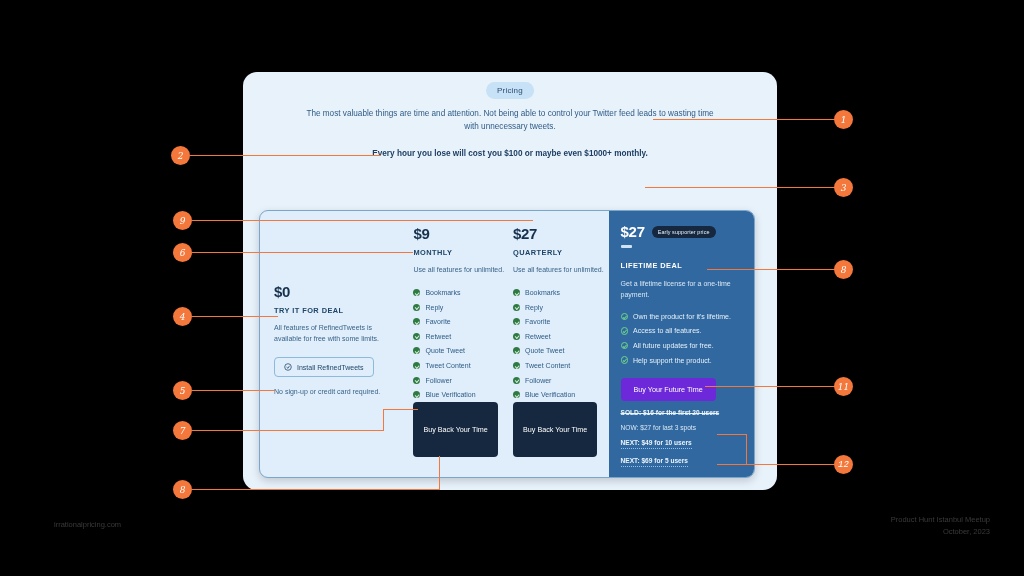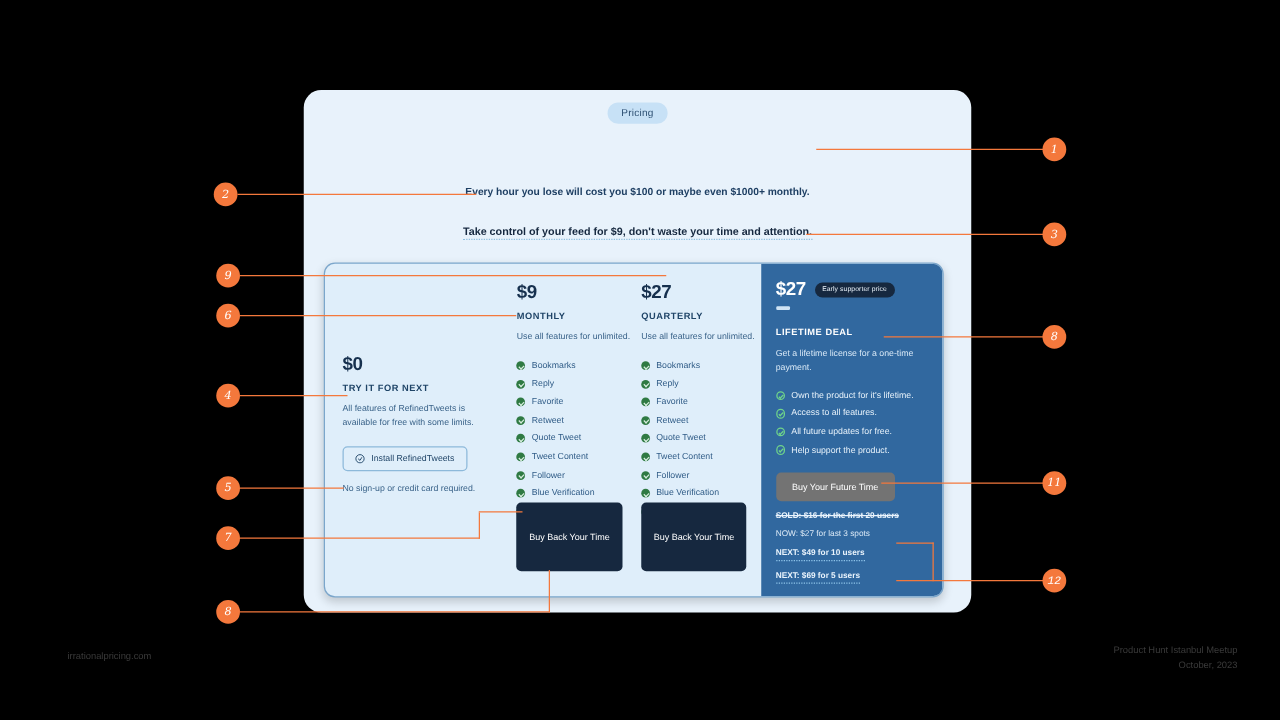--- a/index.html
+++ b/index.html
@@ -101,21 +101,21 @@
   .life-list li{ display:flex; align-items:center; gap:5px; font-size:7px; color:#e6f1fa; height:14.6px; }
   .ring{
     width:7.5px;height:7.5px;border-radius:50%;border:1.1px solid #6fd48a;
     flex:0 0 auto;position:relative;
   }
   .ring::after{
     content:"";position:absolute;left:1.4px;top:2.2px;width:3px;height:1.4px;
     border-left:1px solid #6fd48a;border-bottom:1px solid #6fd48a;transform:rotate(-45deg);
   }
   .future-btn{
-    margin-top:11px;background:#737373;color:#fff;border:none;border-radius:4px;
+    margin-top:11px;background:#6d28d9;color:#fff;border:none;border-radius:4px;
     padding:7px 13px;font-size:7.2px;font-family:inherit;cursor:pointer;white-space:nowrap;
   }
   .tier{ font-size:6.6px; margin-top:8px; color:#eaf4fd; white-space:nowrap; }
   .tier.sold{ font-weight:bold; text-decoration:line-through; }
   .tier.now{ color:#dbe9f6; }
   .tier.next{ font-weight:bold; border-bottom:1.3px dotted #8fc4ea; padding-bottom:2px; display:inline-block; }
 
   
   .marker{
     position:absolute; width:19px;height:19px;border-radius:50%;
@@ -153,31 +153,31 @@
   <div class="conn v" style="left:439px;top:456px;height:34px;"></div>
 
   <div class="conn h" style="left:717px;top:434px;width:30px;"></div>
   <div class="conn v" style="left:746px;top:434px;height:31px;"></div>
   <div class="conn h" style="left:717px;top:464px;width:118px;"></div>
 
   <div class="slide-card">
 
     <div class="pricing-pill">Pricing</div>
 
+    <div class="intro">The most valuable things are time and attention. Not being able to control your Twitter feed leads to wasting time with unnecessary tweets.</div>
     <div class="line2">Every hour you lose will cost you $100 or maybe even $1000+ monthly.</div>
-    <div class="line3"><span>Take control of your feed for $9, don't waste your time and attention.</span></div>
 
   </div>
 
   <div class="pricing-card">
 
     <div class="col col-free">
       <div class="free-inner">
         <div class="price">$0</div>
-        <div class="plan">TRY IT FOR NEXT</div>
+        <div class="plan">TRY IT FOR DEAL</div>
         <div class="free-note">All features of RefinedTweets is available for free with some limits.</div>
         <button class="install-btn">
           <svg class="ic" viewBox="0 0 16 16">
             <circle cx="8" cy="8" r="6.6" fill="none" stroke="#1f4467" stroke-width="1.5"></circle>
             <path d="M5 8 L8 10.6 L11 5.6" fill="none" stroke="#1f4467" stroke-width="1.5"></path>
           </svg>
           <span>Install RefinedTweets</span>
         </button>
         <div class="nosignup">No sign-up or credit card required.</div>
       </div>

